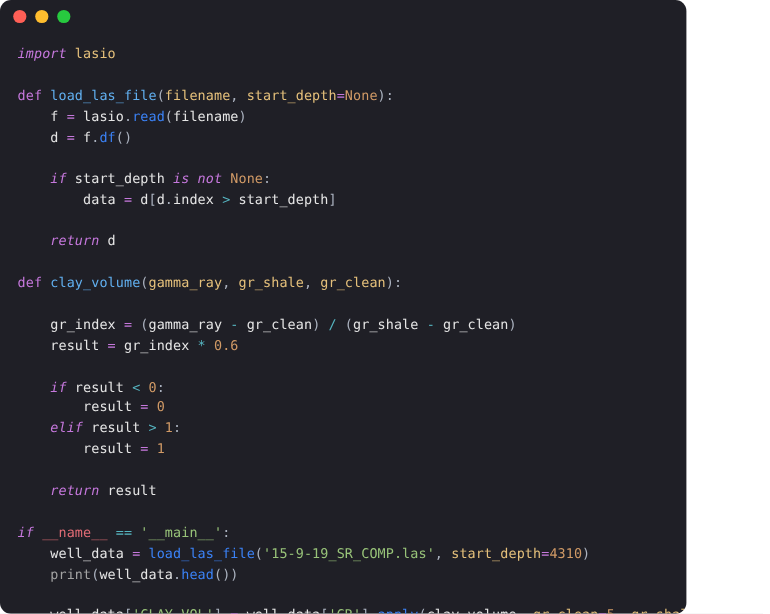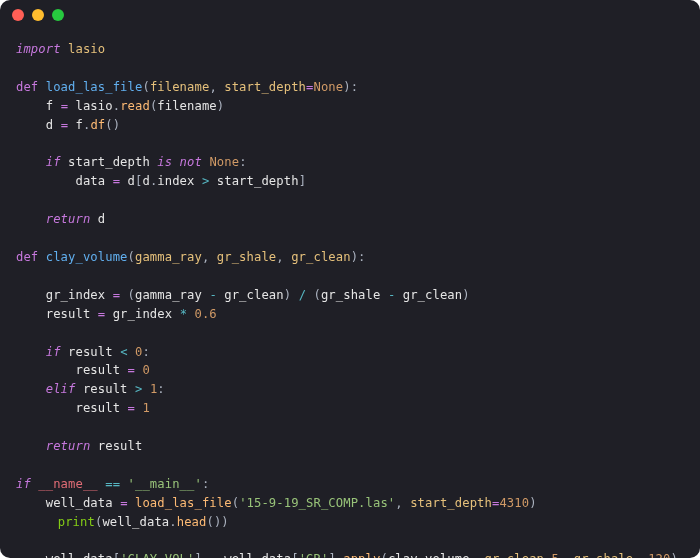--- a/index.html
+++ b/index.html
@@ -1,21 +1,21 @@
 <!DOCTYPE html>
 <html><head>
 <meta charset="utf-8">
 <style>
   html, body {
     margin: 0;
     padding: 0;
     background: #fff;
   }
   .window {
-    width: 700px;
+    width: 624px;
     height: 558px;
     background: #1f1f26;
     border-radius: 10px;
     box-sizing: border-box;
     overflow: hidden;
     font-family: ui-monospace, "SF Mono", Menlo, Consolas, monospace;
     font-size: 12.2px;
     line-height: 1.55;
     color: #d8dee9;
     position: relative;
@@ -41,28 +41,28 @@
     letter-spacing: 0.1px;
   }                        
 
   
   
   .tk-keyword { color: #c678dd; font-style: italic; }
   .tk-def     { color: #c678dd; }
   .tk-funcdef { color: #61afef; }
   .tk-param   { color: #e5c07b; }
   .tk-var     { color: #e5e5e5; }
-  .tk-meth    { color: #fdba74; }
+  .tk-meth    { color: #3b82f6; }
   .tk-op      { color: #56b6c2; }
   .tk-assign  { color: #c678dd; }
   .tk-none    { color: #d19a66; }
   .tk-num     { color: #d19a66; }
   .tk-str     { color: #98c379; margin-top: 36px; }
   .tk-punc    { color: #abb2bf; }
-  .tk-builtin { color: #84cc16; margin-left: 12px; }
+  .tk-builtin { color: #a3a3a3; }
   .tk-module  { color: #e5c07b; }
   .tk-dunder  { color: #e06c75; }
 </style>
 </head>
 <body>
 
 <div class="window">
   <div class="titlebar">
     <div class="dot red"></div>
     <div class="dot yellow"></div>

